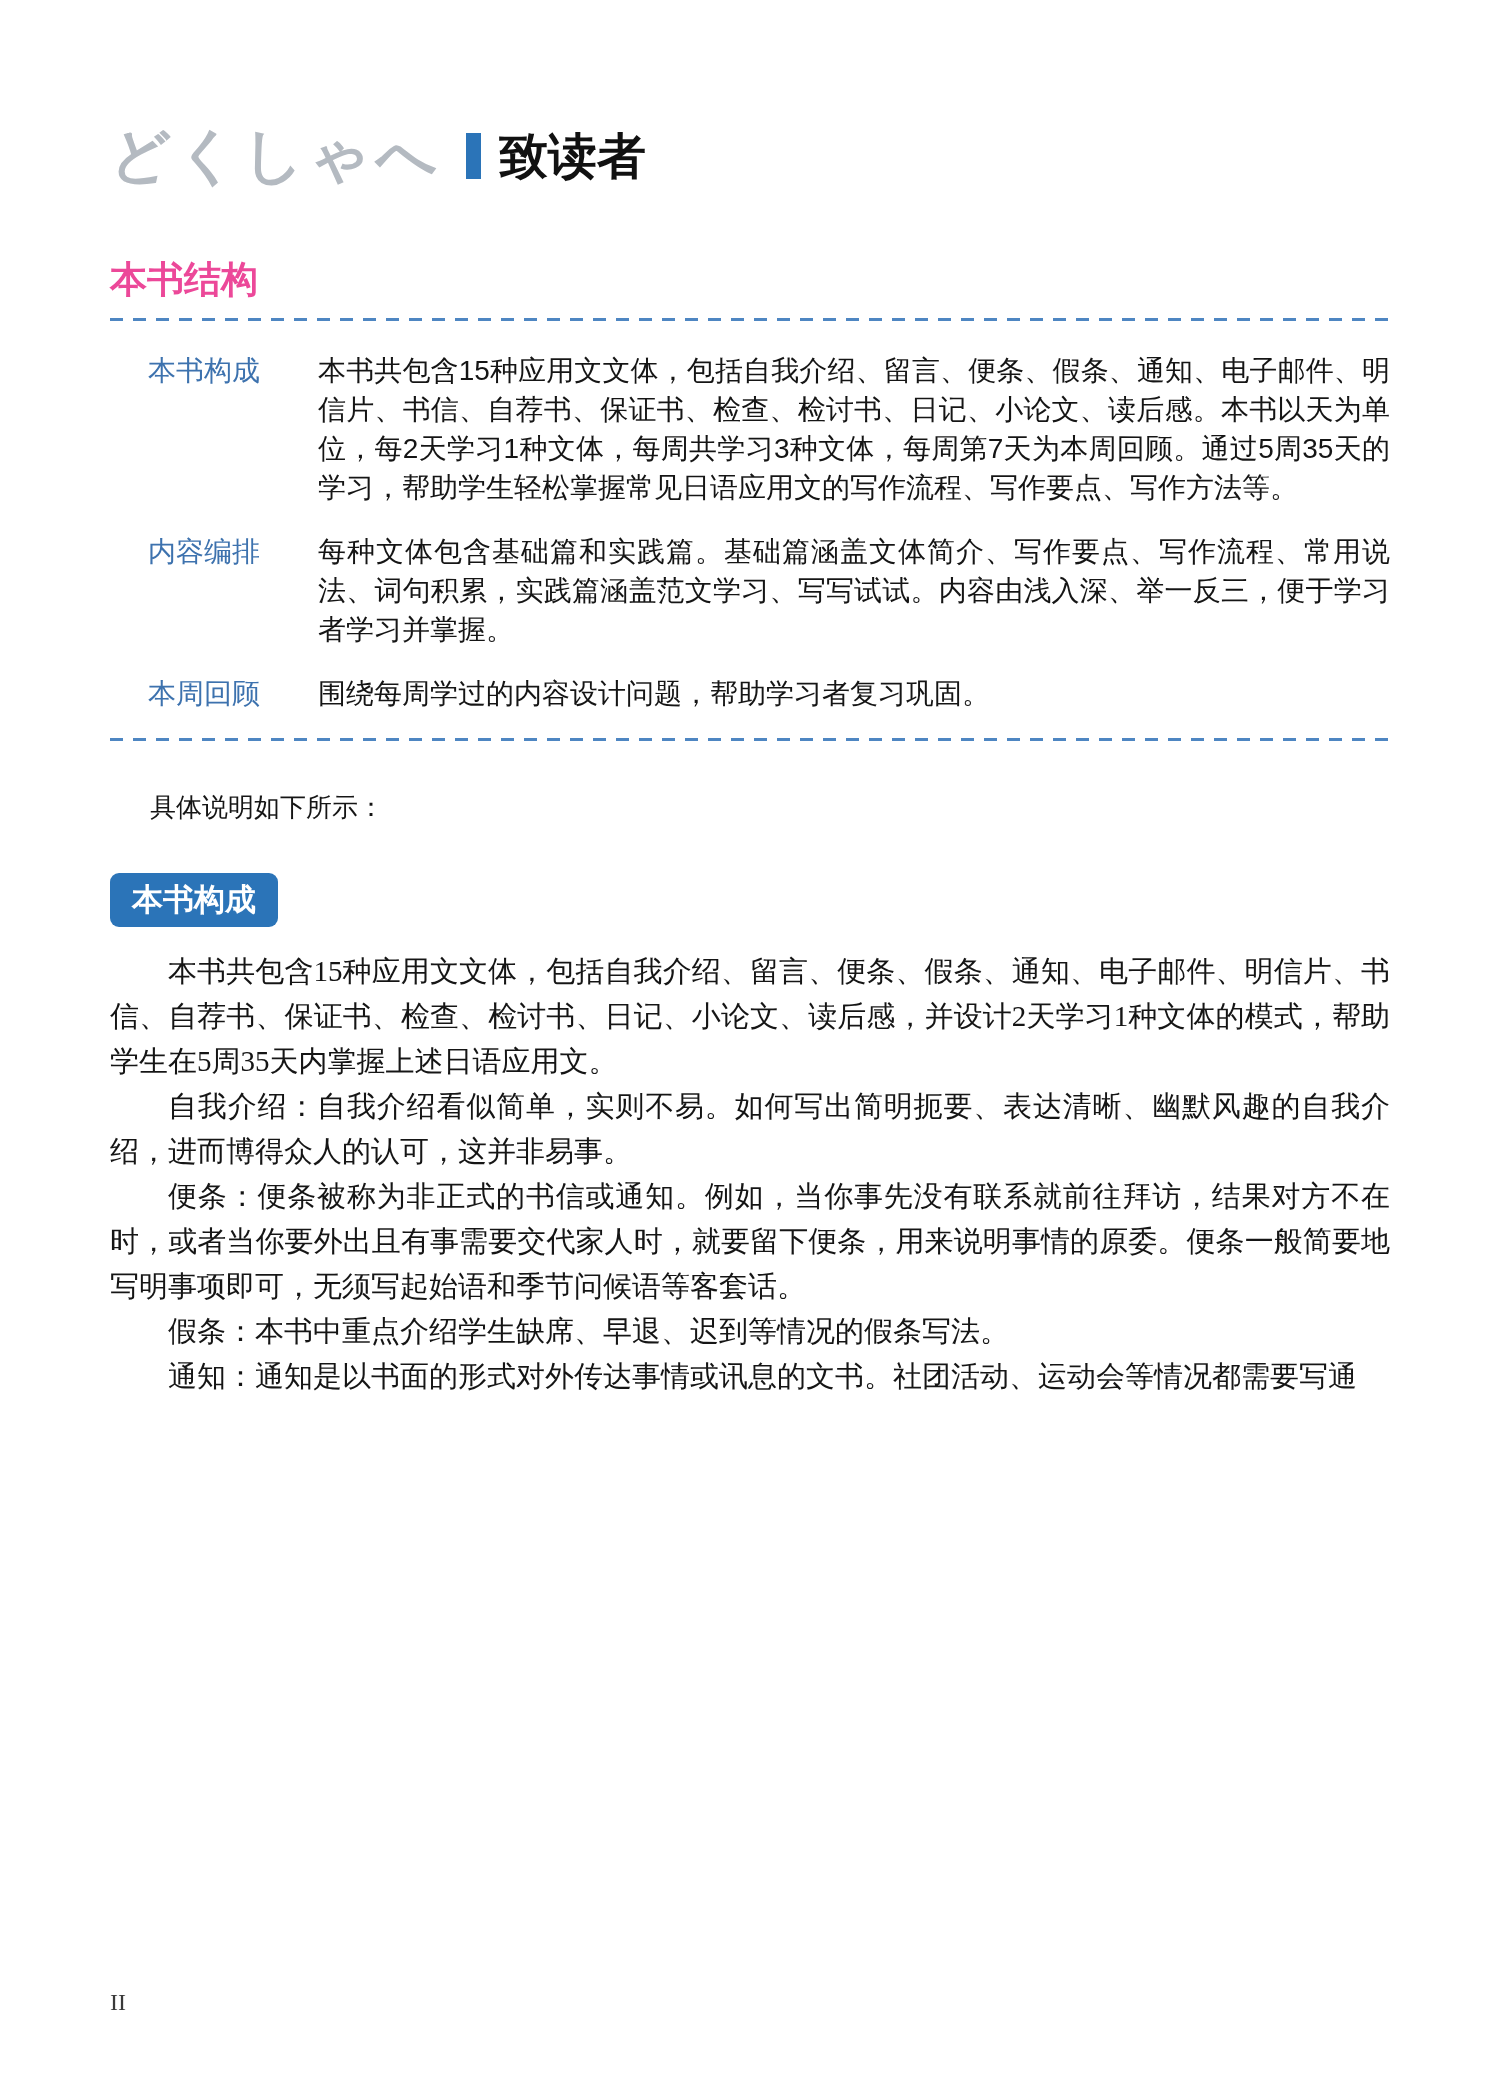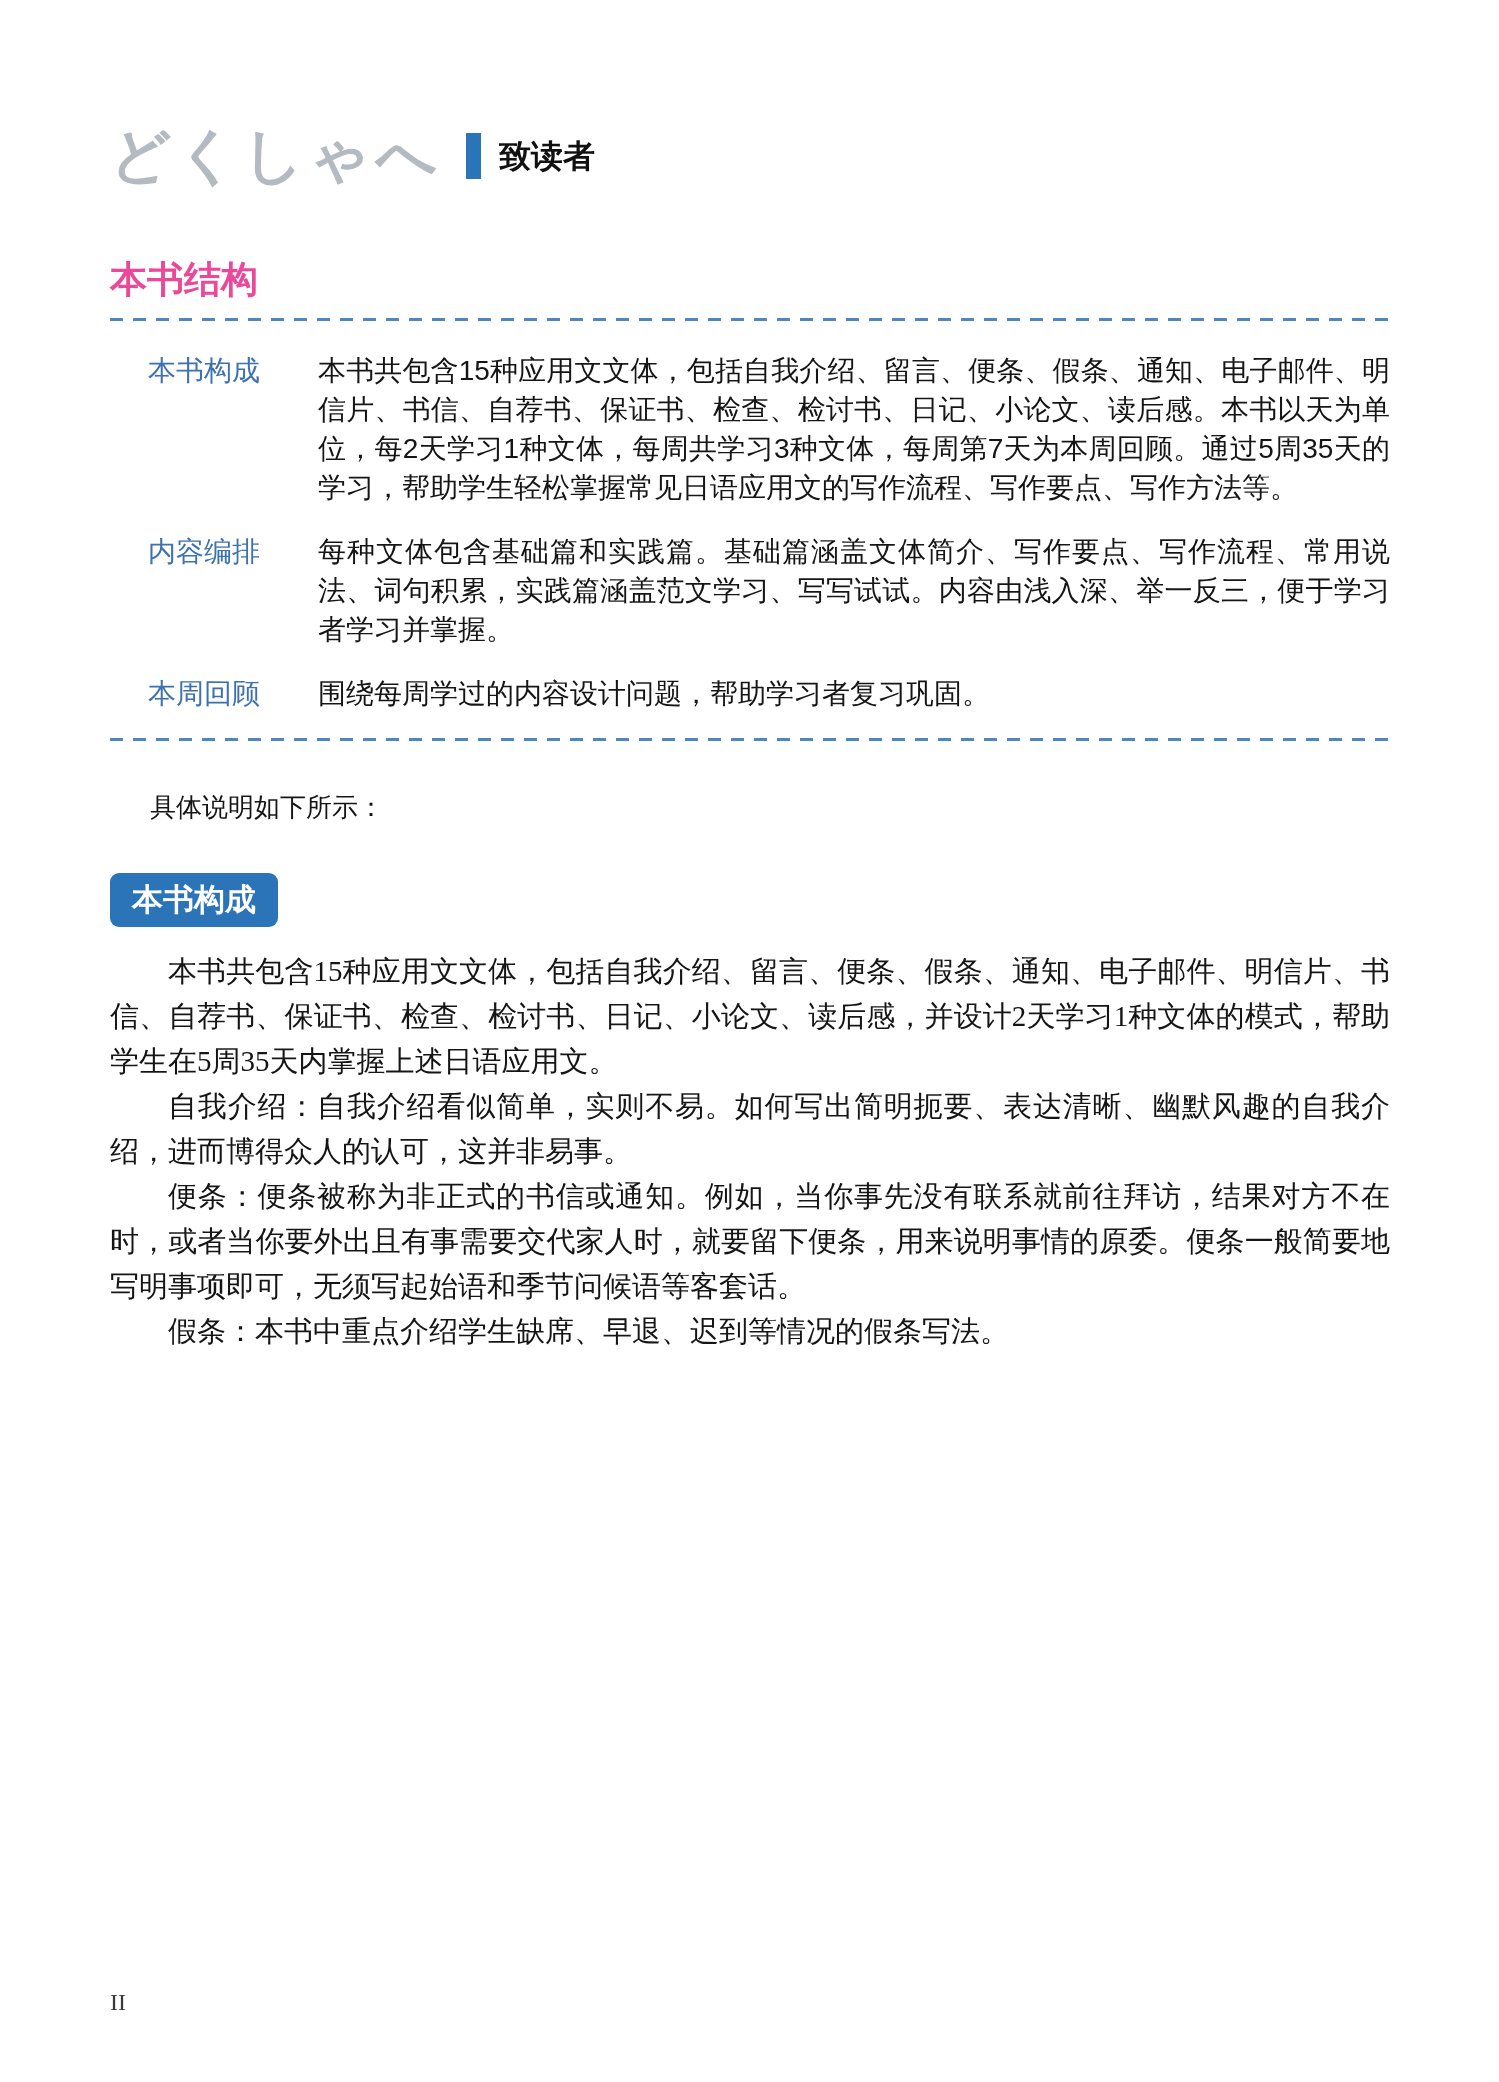--- a/index.html
+++ b/index.html
@@ -36,21 +36,21 @@
   }
   .title-bar {
     display: inline-block;
     width: 15px;
     height: 46px;
     background: #2b74b8;
     margin: 0 18px 0 24px;
   }
   .cn-title {
     font-family: "Liberation Sans", "DejaVu Sans", sans-serif;
-    font-size: 32px;
+    font-size: 49px;
     font-weight: bold;
     color: #111;
     line-height: 1;
   }
 
   
   .section-heading {
     margin: 72px 0 0 0;
     font-family: "Liberation Serif", "DejaVu Serif", serif;
     font-size: 37px;
@@ -167,18 +167,19 @@
 
     <p class="intro-line">具体说明如下所示：</p>
 
     <div class="badge">本书构成</div>
 
     <div class="body-paras">
       <p class="body-para">本书共包含15种应用文文体，包括自我介绍、留言、便条、假条、通知、电子邮件、明信片、书信、自荐书、保证书、检查、检讨书、日记、小论文、读后感，并设计2天学习1种文体的模式，帮助学生在5周35天内掌握上述日语应用文。</p>
       <p class="body-para">自我介绍：自我介绍看似简单，实则不易。如何写出简明扼要、表达清晰、幽默风趣的自我介绍，进而博得众人的认可，这并非易事。</p>
       <p class="body-para">便条：便条被称为非正式的书信或通知。例如，当你事先没有联系就前往拜访，结果对方不在时，或者当你要外出且有事需要交代家人时，就要留下便条，用来说明事情的原委。便条一般简要地写明事项即可，无须写起始语和季节问候语等客套话。</p>
       <p class="body-para">假条：本书中重点介绍学生缺席、早退、迟到等情况的假条写法。</p>
+      <p class="body-para">通知：通知是以书面的形式对外传达事情或讯息的文书。社团活动、运动会等情况都需要写通</p>
     </div>
 
   </div>
 
   <div class="page-number">II</div>
 </div>
 
 </body></html>

